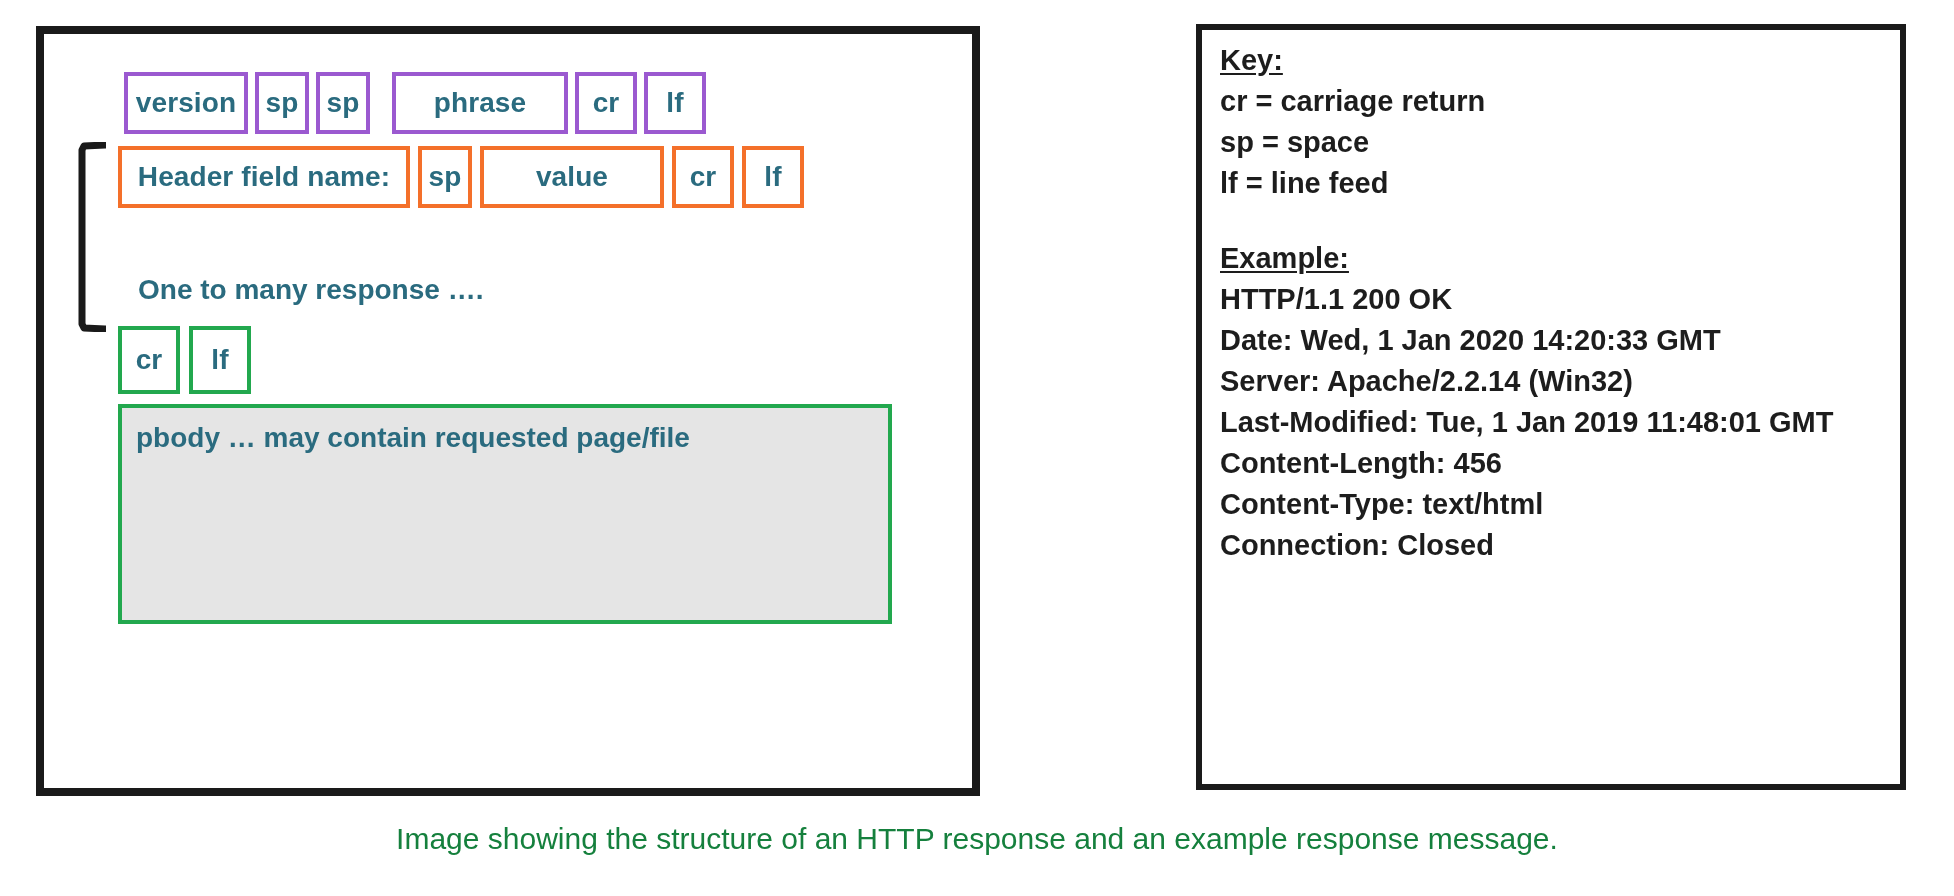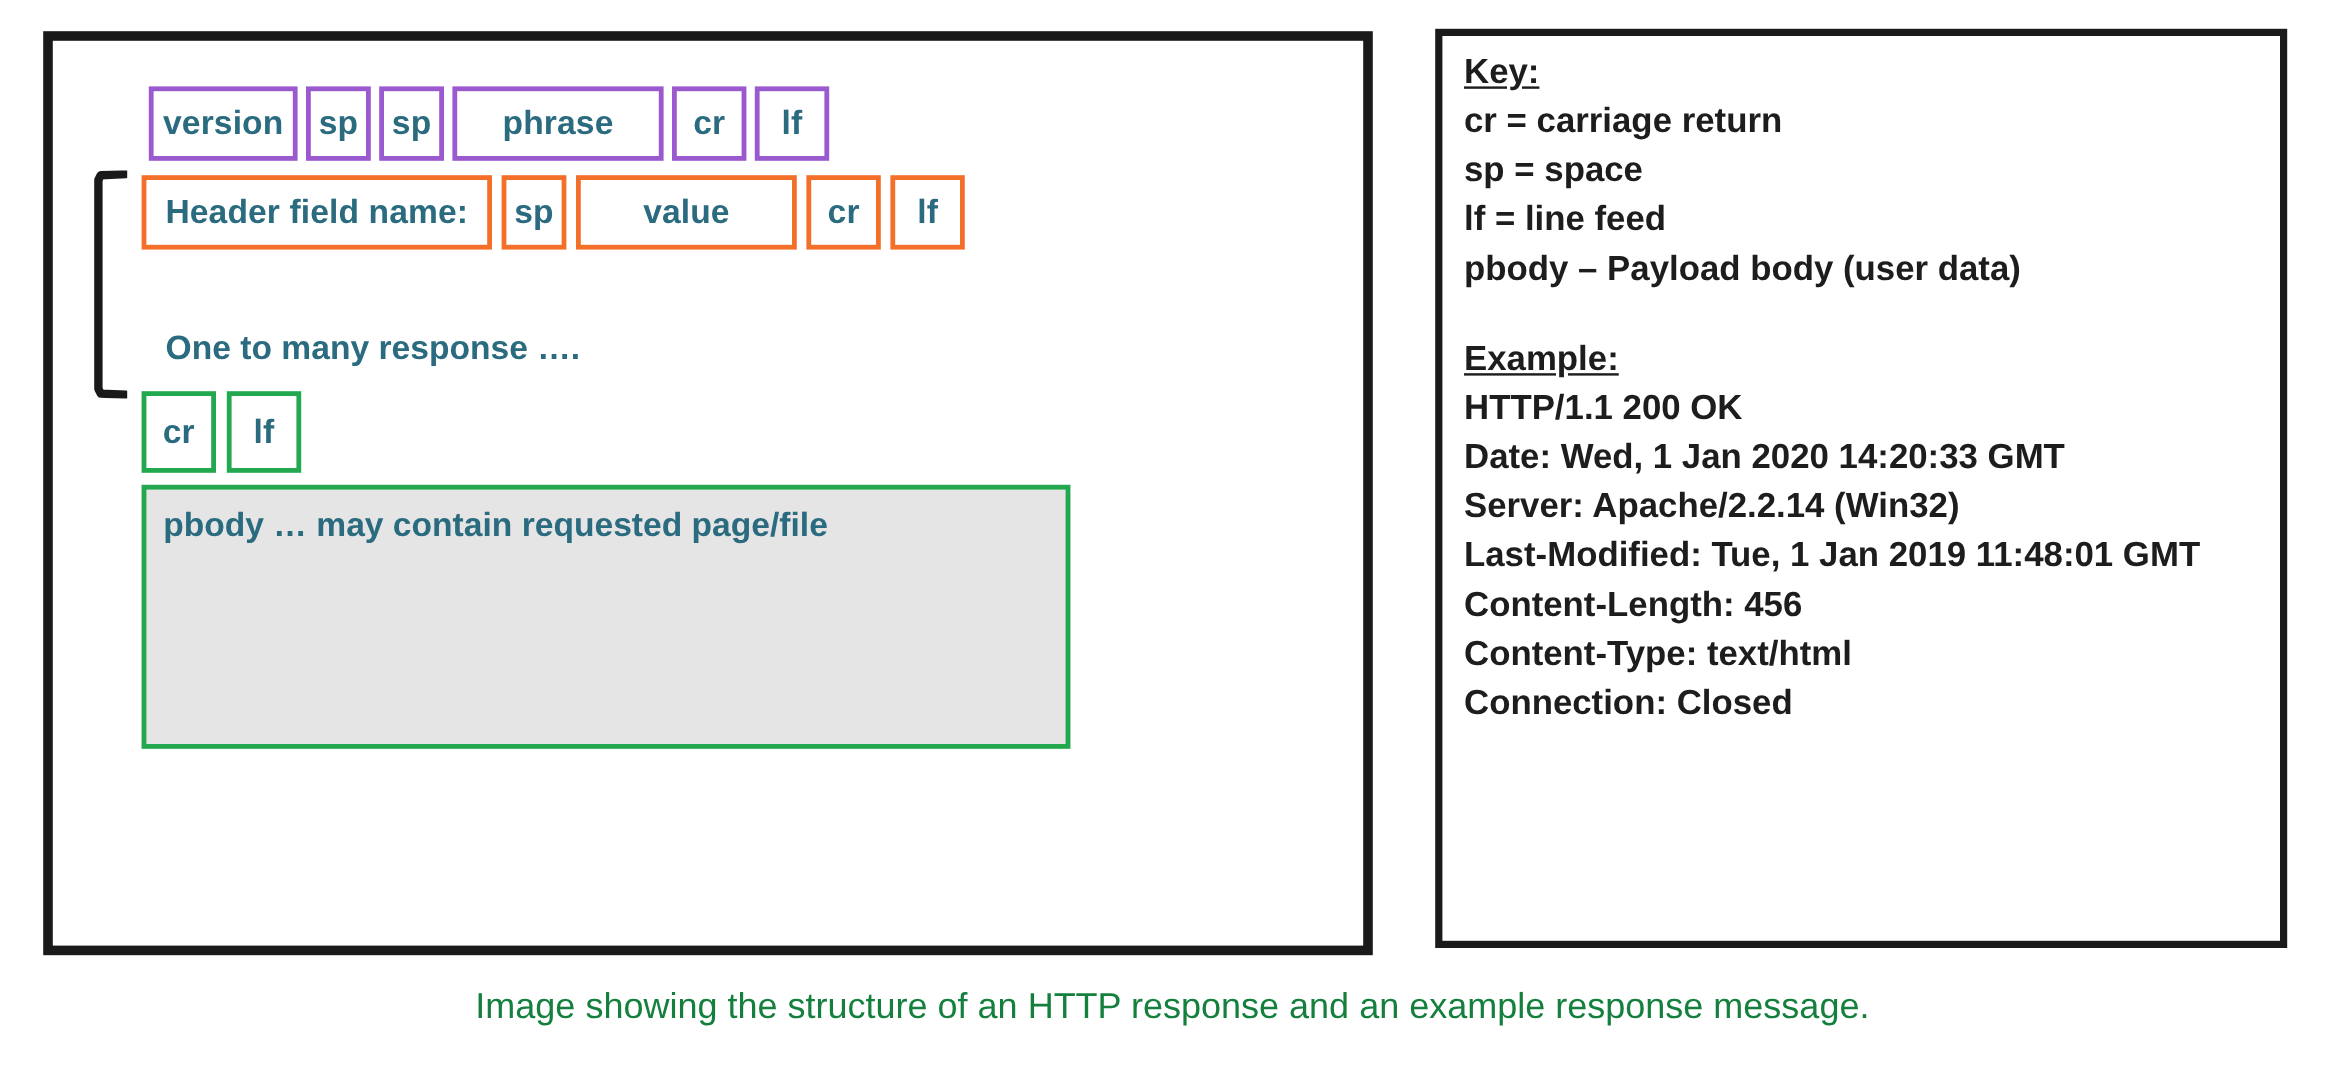--- a/index.html
+++ b/index.html
@@ -25,21 +25,21 @@
 
   .panel {
     position: absolute;
     background: #ffffff;
     box-sizing: border-box;
   }
 
   #structure-panel {
     left: 36px;
     top: 26px;
-    width: 1108px;
+    width: 944px;
     height: 770px;
     border: 8px solid #1a1a1a;
   }
 
   #key-panel {
     left: 1196px;
     top: 24px;
     width: 710px;
     height: 766px;
     border: 6px solid #1a1a1a;
@@ -68,21 +68,21 @@
   .purple { border: 4px solid #9b59d0; }
   .orange { border: 4px solid #f4702a; }
   .green  { border: 4px solid #22a84e; }
 
   
   #status-line { left: 80px; top: 38px; height: 62px; gap: 7px; }
   #status-line .b-version    { width: 124px; }
   #status-line .b-sp1        { width: 54px;  }
   #status-line .b-status     { width: 172px; }
   #status-line .b-sp2        { width: 54px;  }
-  #status-line .b-phrase     { width: 176px; }
+  #status-line .b-phrase     { width: 176px; margin-left: 15px; }
   #status-line .b-cr         { width: 62px;  }
   #status-line .b-lf         { width: 62px;  }
 
   
   #header-line { left: 74px; top: 112px; height: 62px; gap: 8px; justify-content: flex-end; }
   #header-line .b-name  { width: 292px; }
   #header-line .b-sp    { width: 54px;  }
   #header-line .b-value { width: 184px; }
   #header-line .b-cr    { width: 62px;  }
   #header-line .b-lf    { width: 62px;  }
@@ -203,21 +203,20 @@
     </div>
 
   </div>
 
   <div class="panel" id="key-panel">
     <div id="key-content">
       <div class="hd">Key:</div>
       <div>cr = carriage return</div>
       <div>sp = space</div>
       <div>lf = line feed</div>
-      <div>pbody – Payload body (user data)</div>
 
       <div class="gap"></div>
 
       <div class="hd">Example:</div>
       <div>HTTP/1.1 200 OK</div>
       <div>Date: Wed, 1 Jan 2020 14:20:33 GMT</div>
       <div>Server: Apache/2.2.14 (Win32)</div>
       <div>Last-Modified: Tue, 1 Jan 2019 11:48:01 GMT</div>
       <div>Content-Length: 456</div>
       <div>Content-Type: text/html</div>

